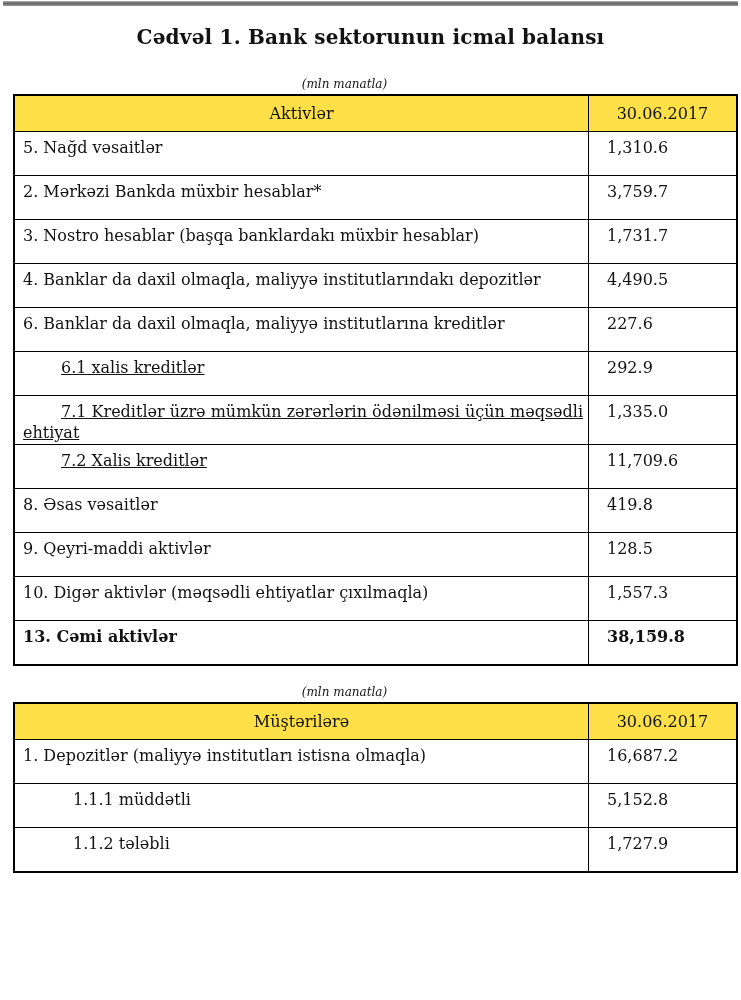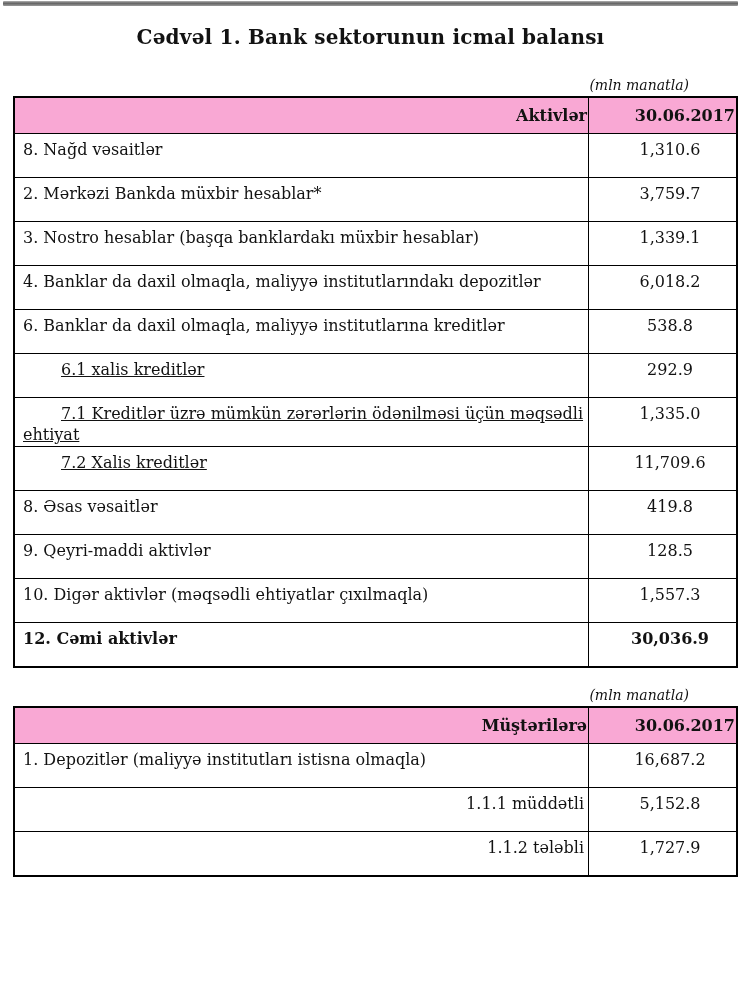--- a/index.html
+++ b/index.html
@@ -16,48 +16,48 @@
     border-radius:1px;
   }
 
   .title {
     margin:19px 0 0 0; text-align:center;
     font-size:20px; font-weight:bold; letter-spacing:0.2px;
   }
 
   .unit-note {
     margin-top:28px; padding-right:52px;
-    text-align:right; font-style:italic; font-size:14px;
+    text-align:center; font-style:italic; font-size:12px;
   }
   .unit-note.second { margin-top:19px; }
 
   table.balance-table {
     border-collapse:collapse; table-layout:fixed;
     width:716px; margin:3px 12px 0 13px;
     border:2px solid #000;
   }
   .balance-table th, .balance-table td { border:1px solid #000; }
 
   .balance-table th {
-    background:#f9a8d4; height:33px;
-    font-size:16px; font-weight:bold;
-    text-align:right; vertical-align:middle;
+    background:#fde047; height:33px;
+    font-size:16px; font-weight:normal;
+    text-align:center; vertical-align:middle;
   }
   th.label-col { width:571px; }
   th.value-col { width:145px; }
 
   .balance-table td {
     height:37px; vertical-align:top;
     font-size:16px; line-height:1.32;
     padding-top:5px;
   }
   td.label-cell { padding-left:8px; padding-right:4px; }
   td.label-cell.indent-1 { text-indent:38px;text-decoration:underline; }
-  td.label-cell.indent-2 { text-indent:50px;text-align:right; }
-  td.value-cell { text-align:center; padding-left:18px; padding-right:3px; }
+  td.label-cell.indent-2 { text-indent:50px; }
+  td.value-cell { padding-left:18px; padding-right:3px; }
   .bold { font-weight:bold; }
 </style>
 </head>
 <body>
 
 <div class="sheet">
 
   <div class="top-rule"></div>
 
   <h1 class="title">Cədvəl 1. Bank sektorunun icmal balansı</h1>
@@ -66,38 +66,38 @@
 
   <table class="balance-table">
     <thead>
       <tr>
         <th class="label-col">Aktivlər</th>
         <th class="value-col">30.06.2017</th>
       </tr>
     </thead>
     <tbody>
         <tr>
-          <td class="label-cell indent-0">8. Nağd vəsaitlər</td>
+          <td class="label-cell indent-0">5. Nağd vəsaitlər</td>
           <td class="value-cell">1,310.6</td>
         </tr>
         <tr>
           <td class="label-cell indent-0">2. Mərkəzi Bankda müxbir hesablar*</td>
           <td class="value-cell">3,759.7</td>
         </tr>
         <tr>
           <td class="label-cell indent-0">3. Nostro hesablar (başqa banklardakı müxbir hesablar)</td>
-          <td class="value-cell">1,339.1</td>
+          <td class="value-cell">1,731.7</td>
         </tr>
         <tr>
           <td class="label-cell indent-0">4. Banklar da daxil olmaqla, maliyyə institutlarındakı depozitlər</td>
-          <td class="value-cell">6,018.2</td>
+          <td class="value-cell">4,490.5</td>
         </tr>
         <tr>
           <td class="label-cell indent-0">6. Banklar da daxil olmaqla, maliyyə institutlarına kreditlər</td>
-          <td class="value-cell">538.8</td>
+          <td class="value-cell">227.6</td>
         </tr>
         <tr>
           <td class="label-cell indent-1">6.1  xalis kreditlər</td>
           <td class="value-cell">292.9</td>
         </tr>
         <tr>
           <td class="label-cell indent-1">7.1 Kreditlər üzrə mümkün zərərlərin ödənilməsi üçün məqsədli ehtiyat</td>
           <td class="value-cell">1,335.0</td>
         </tr>
         <tr>
@@ -110,22 +110,22 @@
         </tr>
         <tr>
           <td class="label-cell indent-0">9. Qeyri-maddi aktivlər</td>
           <td class="value-cell">128.5</td>
         </tr>
         <tr>
           <td class="label-cell indent-0">10. Digər aktivlər (məqsədli ehtiyatlar çıxılmaqla)</td>
           <td class="value-cell">1,557.3</td>
         </tr>
         <tr>
-          <td class="label-cell indent-0 bold">12. Cəmi aktivlər</td>
-          <td class="value-cell bold">30,036.9</td>
+          <td class="label-cell indent-0 bold">13. Cəmi aktivlər</td>
+          <td class="value-cell bold">38,159.8</td>
         </tr>
       </tbody>
   </table>
 
   <div class="unit-note second">(mln manatla)</div>
 
   <table class="balance-table">
     <thead>
       <tr>
         <th class="label-col">Müştərilərə</th>

